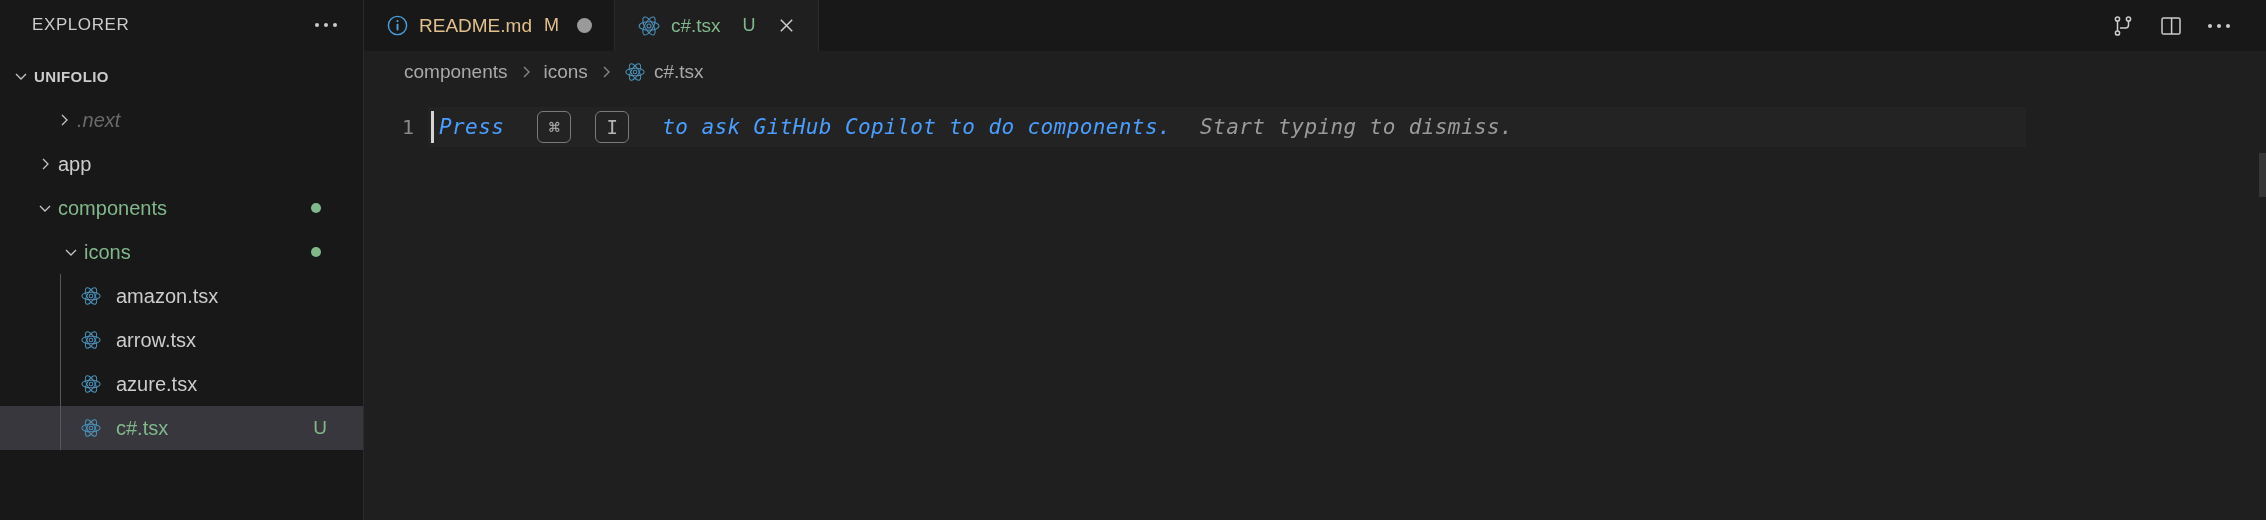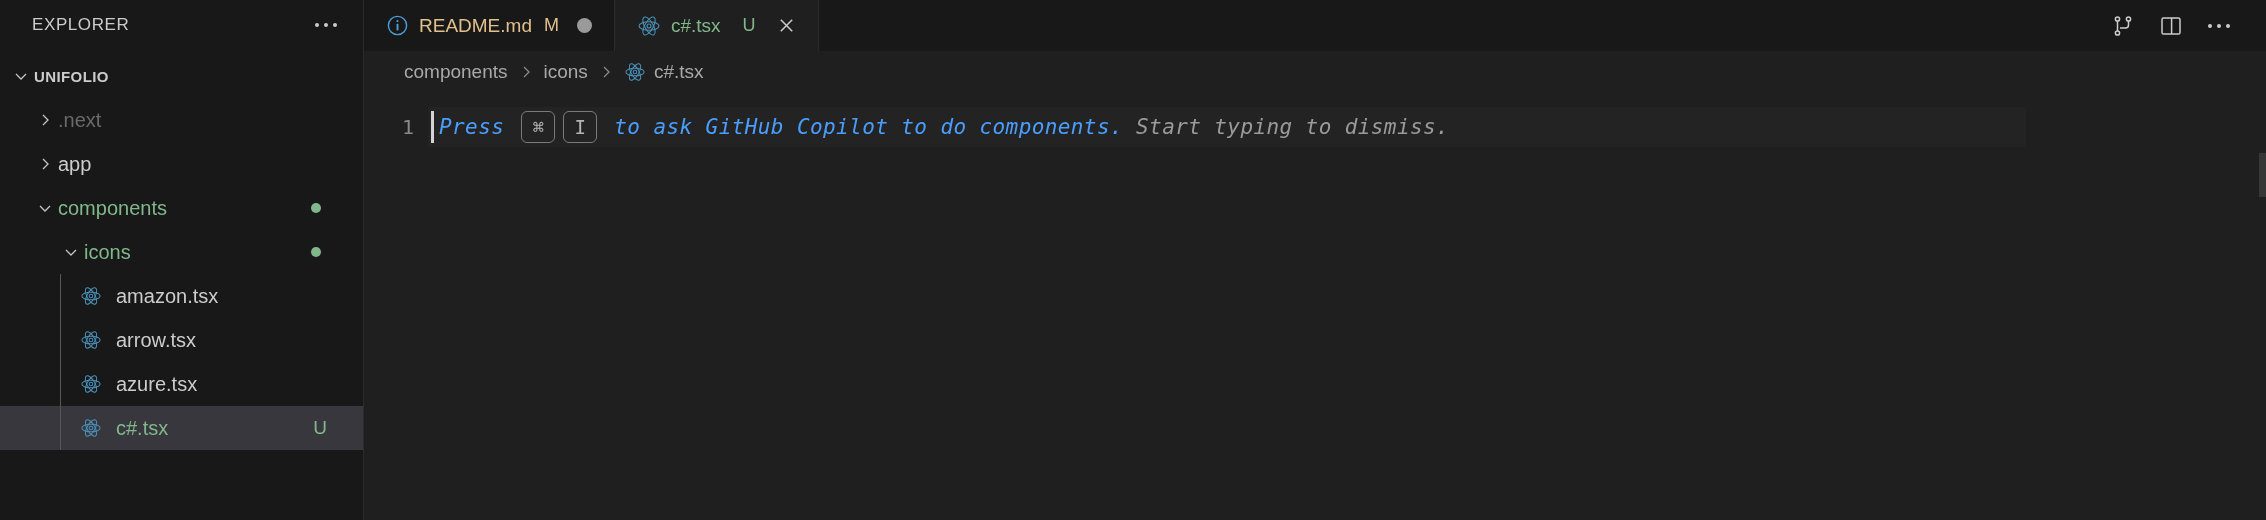--- a/index.html
+++ b/index.html
@@ -262,21 +262,21 @@
   }
   .line-content {
     flex: 1 1 auto;
     height: 40px;
     display: flex;
     align-items: center;
     background: #232323;
     position: relative;
     margin-right: 240px;
     padding-left: 11px;
-    gap: 0;
+    gap: 16px;
   }
   .cursor {
     position: absolute;
     left: 3px; top: 4px;
     width: 3px; height: 32px;
     background: #d4d4d4;
   }
   .ghost {
     font-family: "DejaVu Sans Mono", monospace;
     font-style: italic;
@@ -332,21 +332,21 @@
 
       <div class="tree-row" style="padding-left:8px;">
         <span class="twisty">
           <svg width="16" height="16" viewBox="0 0 16 16">
               <path d="M3 6 L8 11 L13 6" fill="none" stroke="currentColor" stroke-width="1.3"></path>
             </svg>
         </span>
         <span class="row-label root-label">UNIFOLIO</span>
       </div>
 
-      <div class="tree-row" style="padding-left:32px;">
+      <div class="tree-row" style="padding-left:51px;font-style:italic;">
         <span class="twisty">
           <svg width="16" height="16" viewBox="0 0 16 16">
               <path d="M6 3 L11 8 L6 13" fill="none" stroke="currentColor" stroke-width="1.3"></path>
             </svg>
         </span>
         <span class="row-label c-dim">.next</span>
       </div>
 
       <div class="tree-row" style="padding-left:32px;">
         <span class="twisty">

